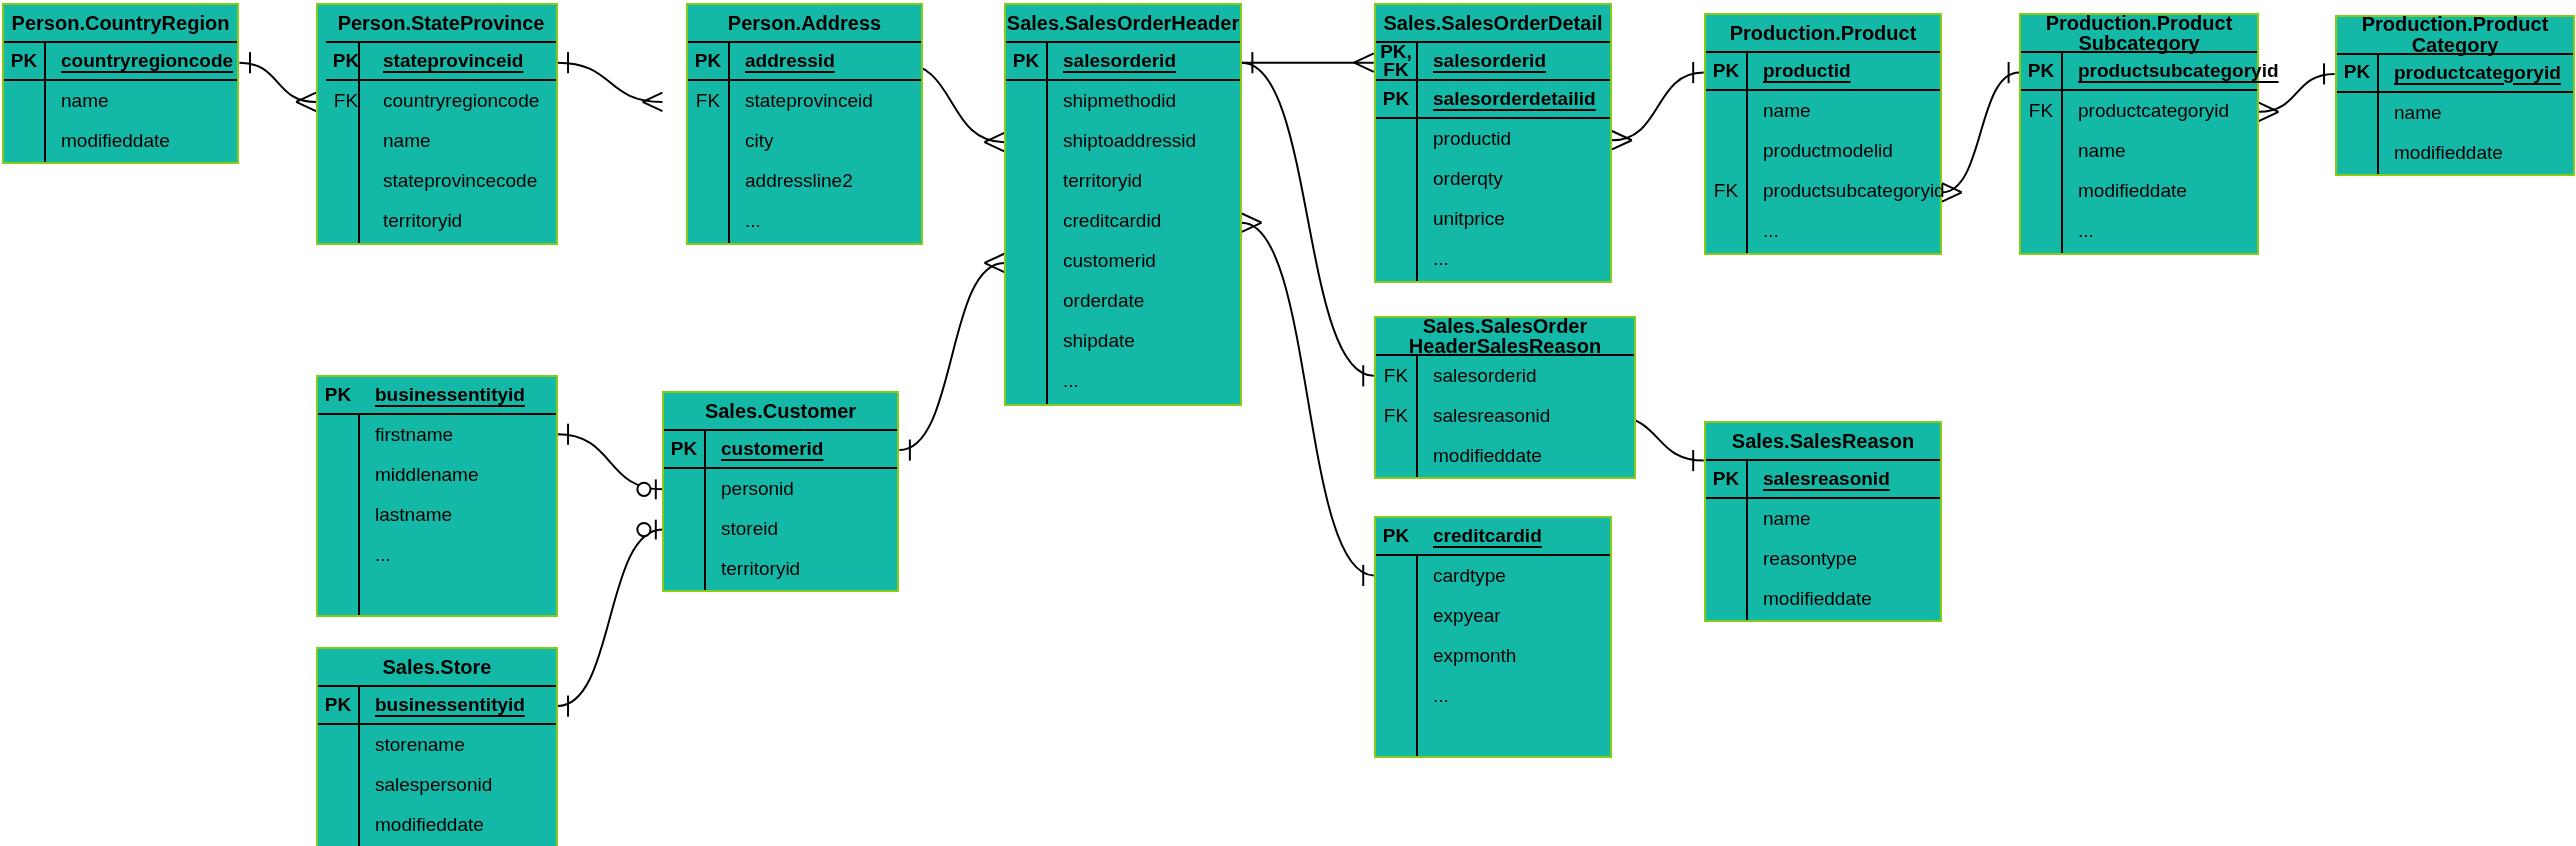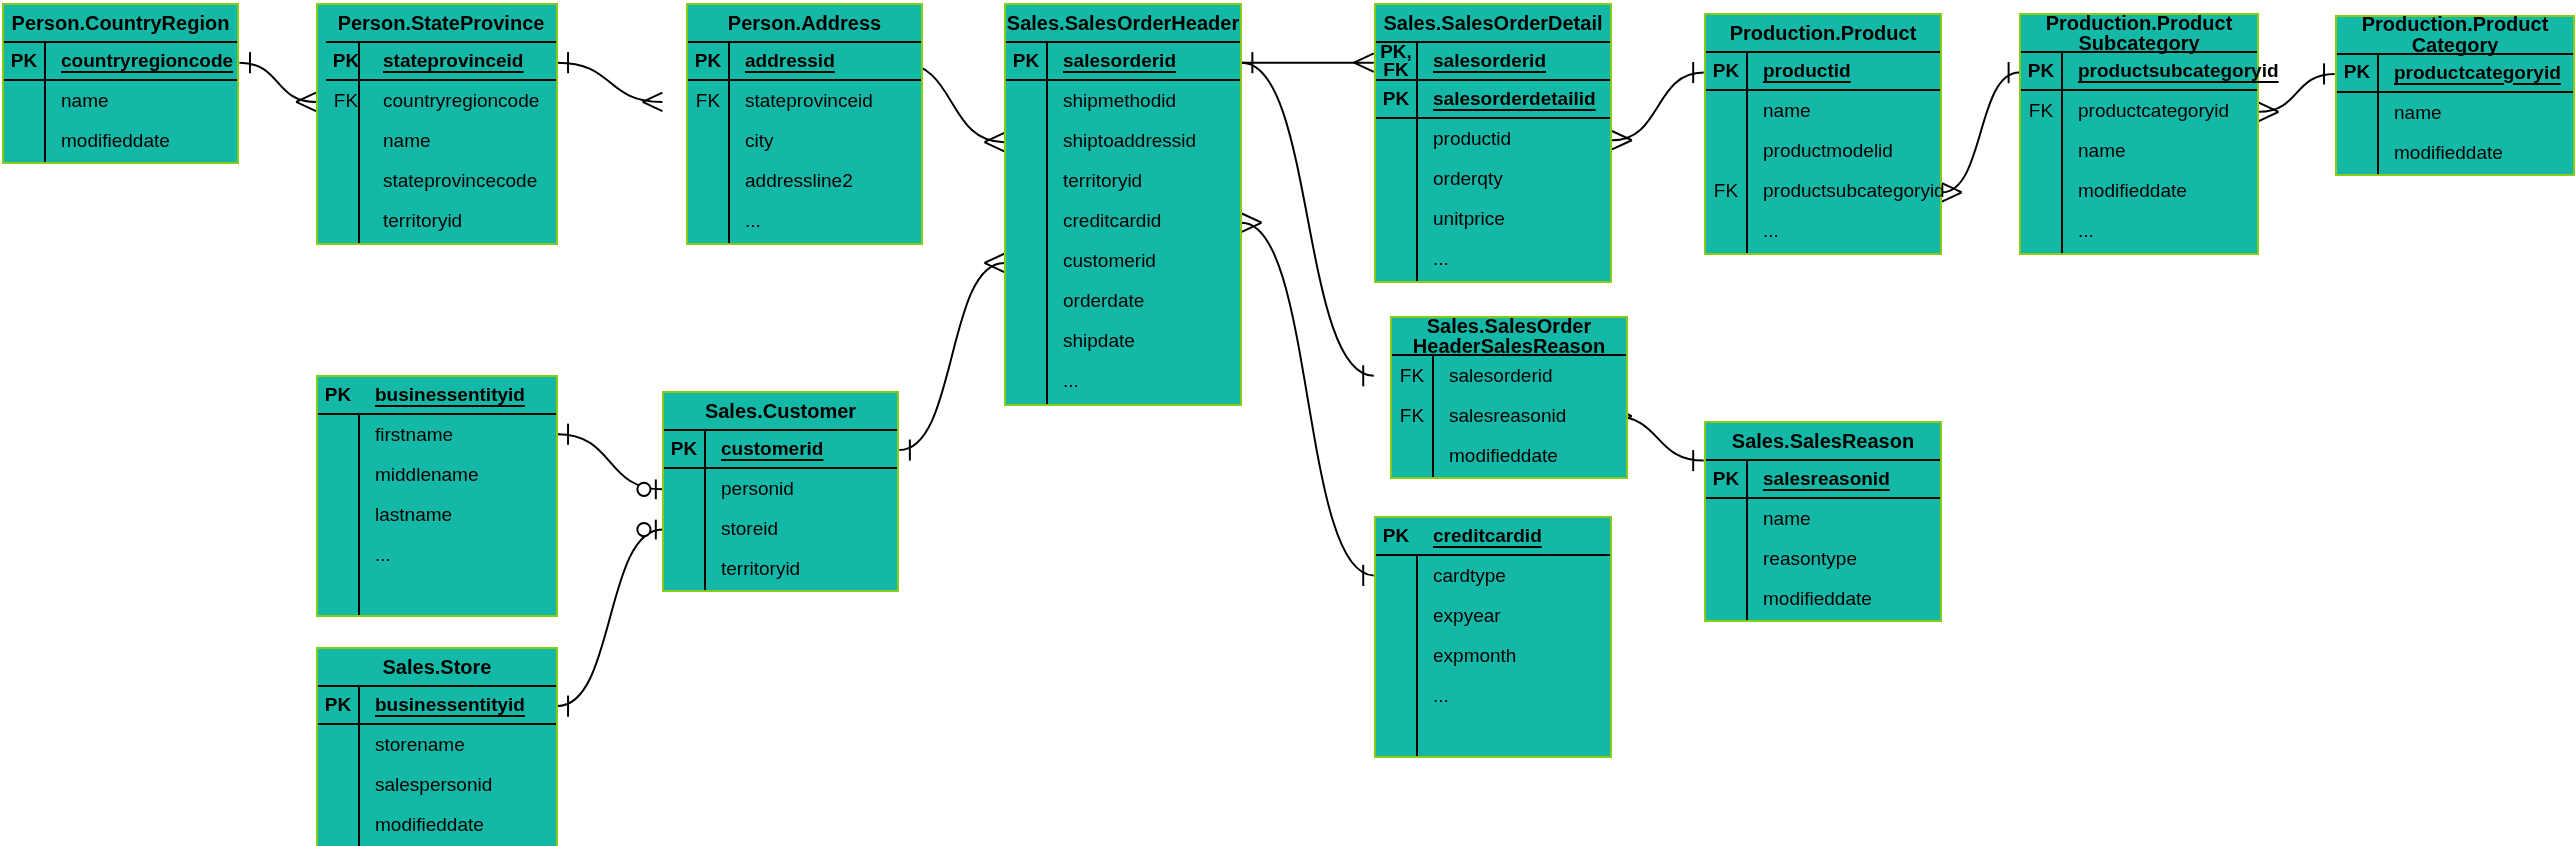--- a/index.html
+++ b/index.html
@@ -350,21 +350,21 @@
           <div class="klabel"></div>
         </div>
         <div class="fields">
           <div class="field">storename</div>
           <div class="field">salespersonid</div>
           <div class="field">modifieddate</div>
         </div>
       </div>
       <div class="vsep"></div>
     </div>
-    <div class="entity" style="left: 1374px; top: 316px; width: 238px; height: 163px; margin-left: 16px;">
+    <div class="entity" style="left: 1374px; top: 316px; width: 262px; height: 163px;">
       <div class="title">
         <span>Sales.SalesOrder</span>
         <span>HeaderSalesReason</span>
       </div>
       <div class="body">
         <div class="key-col">
           <div class="klabel">FK</div>
           <div class="klabel">FK</div>
           <div class="klabel"></div>
         </div>

